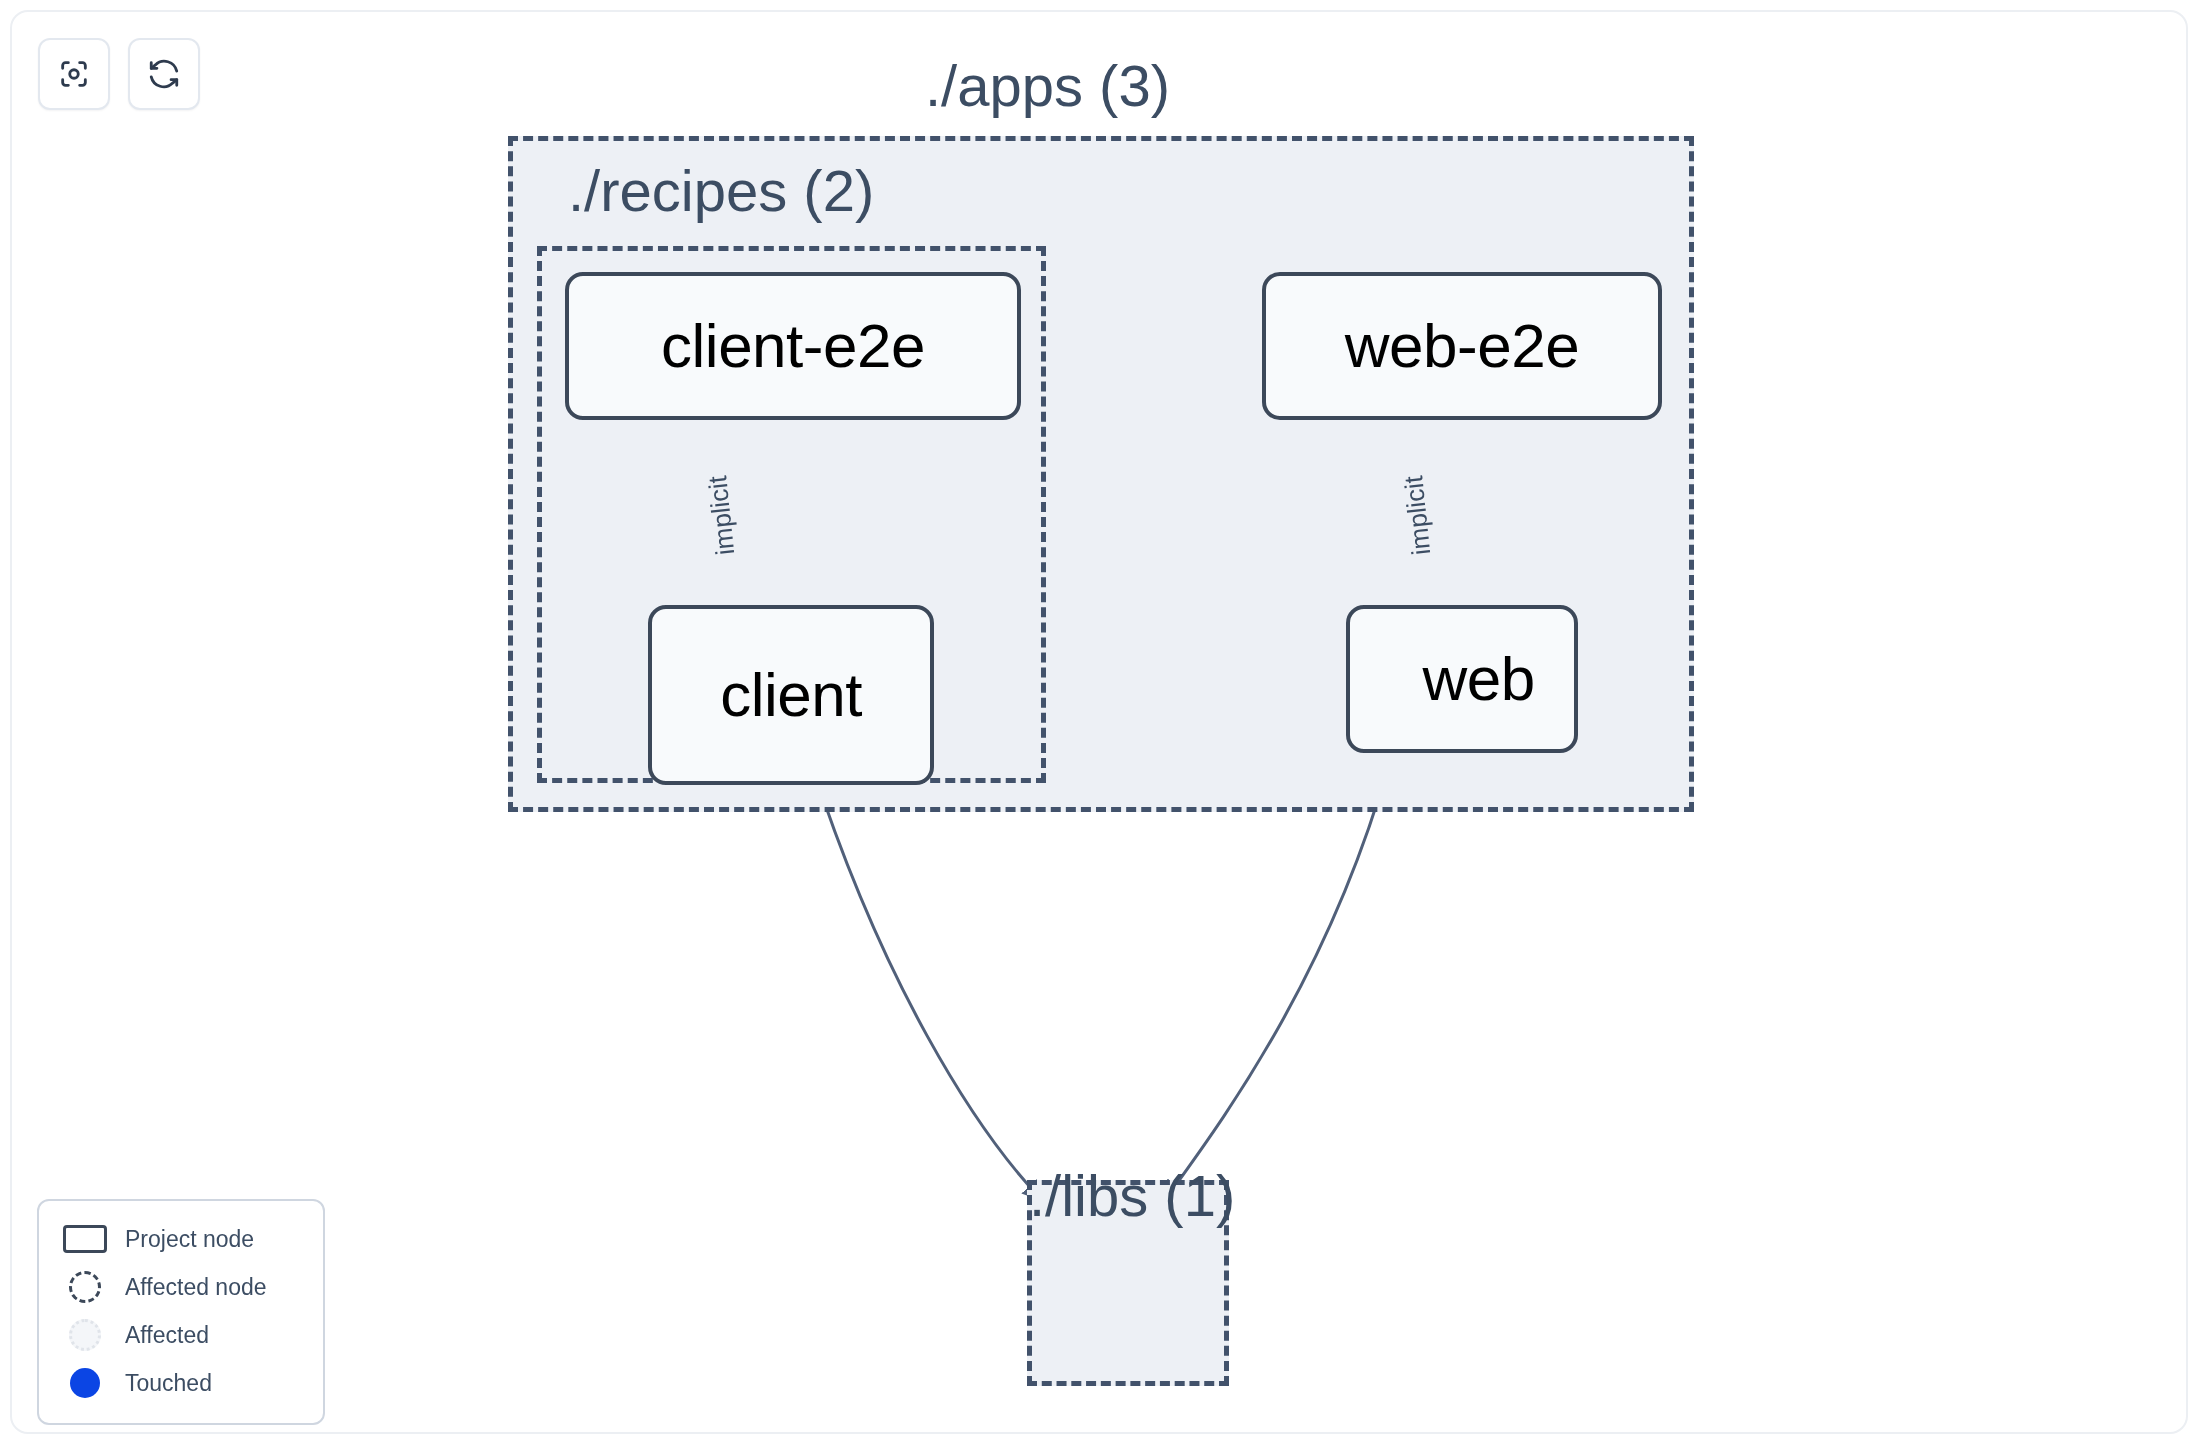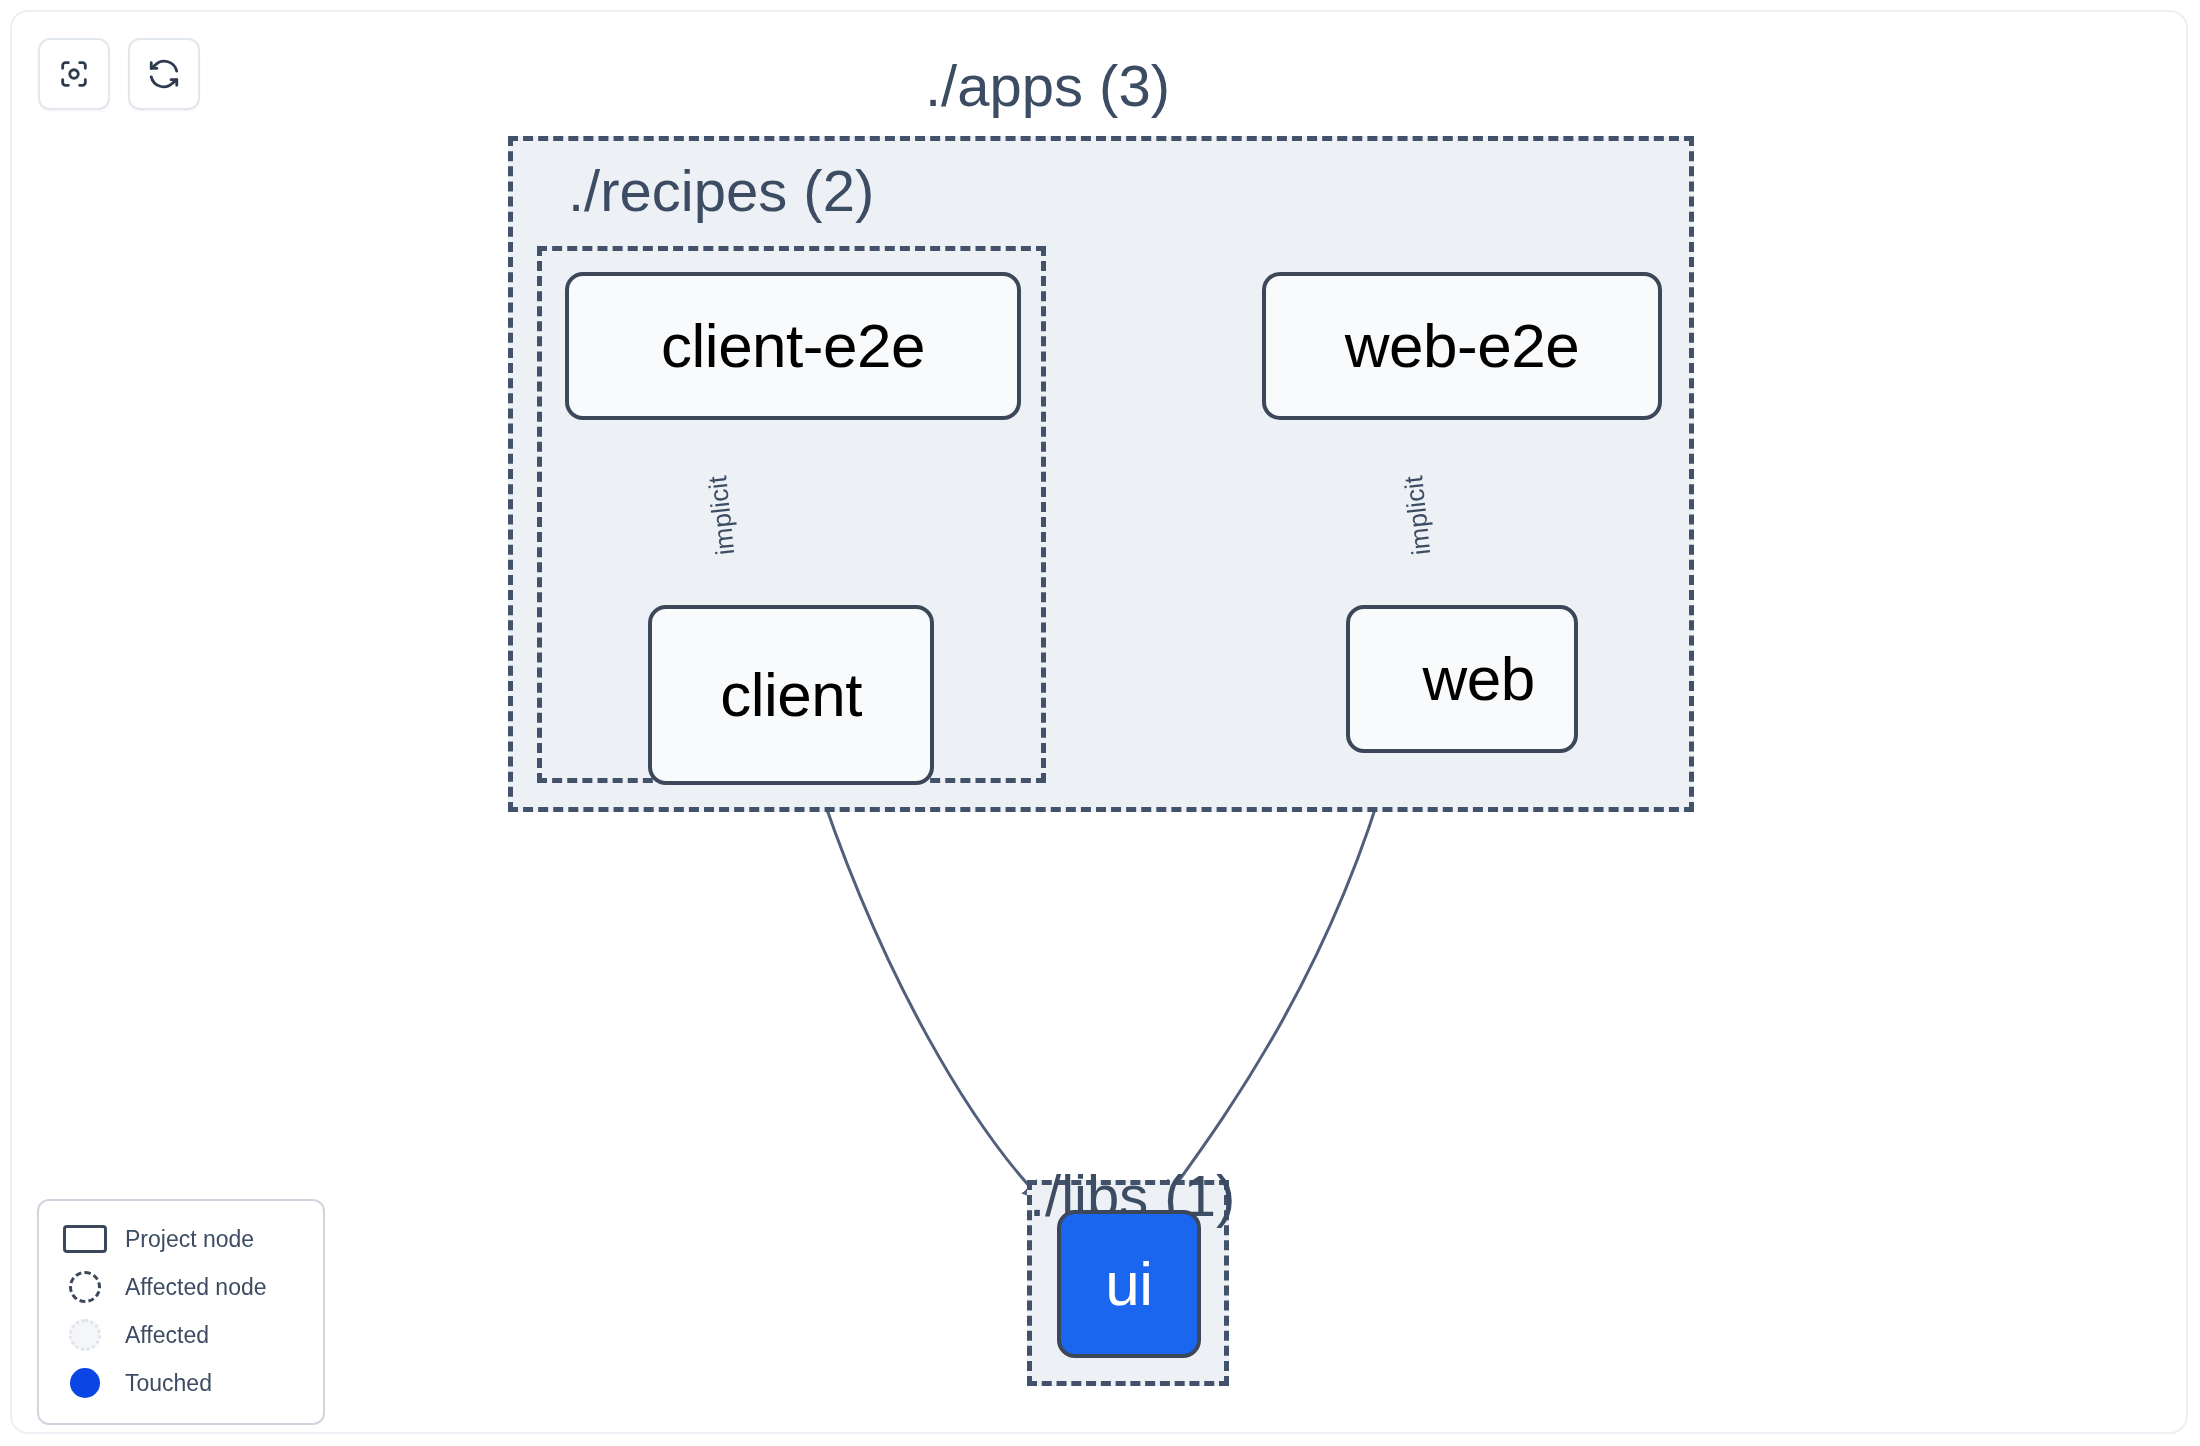--- a/index.html
+++ b/index.html
@@ -224,21 +224,20 @@
   <div class="group-label" style="left:983px; top:1167px;margin-left:46px;">./libs (1)</div>
 
   <div class="node" style="left:565px; top:272px; width:456px; height:148px;">client-e2e</div>
 
   <div class="node" style="left:648px; top:605px; width:286px; height:180px;text-align:center;">client</div>
 
   <div class="node" style="left:1262px; top:272px; width:400px; height:148px;">web-e2e</div>
 
   <div class="node" style="left:1346px; top:605px; width:232px; height:148px;padding-left:33px;">web</div>
 
-  <div class="node touched" style="left:1057px; top:1210px; width:144px; height:148px;">ui</div>
 
   <div class="edge-label" style="left:682px; top:500px; transform: rotate(-96deg);">implicit</div>
 
   <div class="edge-label" style="left:1378px; top:500px; transform: rotate(-96deg);">implicit</div>
 
   <div class="legend">
     <div class="legend-row">
       <span class="legend-swatch">
         <span class="sw-project"></span>
       </span>

